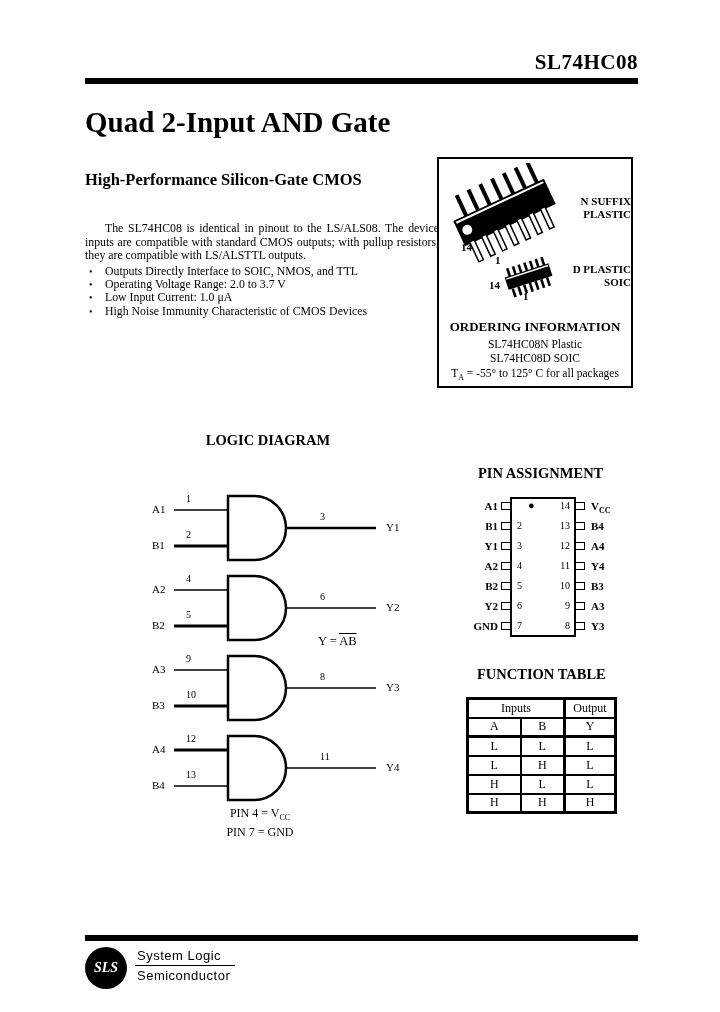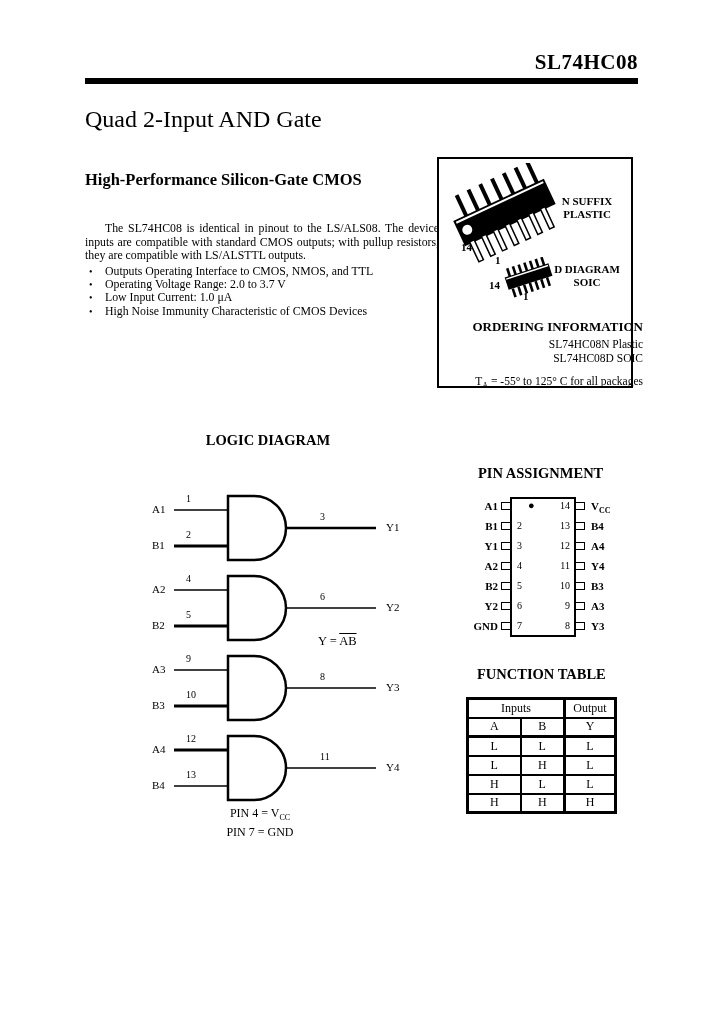--- a/index.html
+++ b/index.html
@@ -9,39 +9,39 @@
     background:#ffffff; color:#000;
     font-family:"Liberation Serif", serif;
     overflow:hidden;
   }
   .abs { position:absolute; }
 
   
   .part-number { top:50px; right:82px; font-size:21px; font-weight:bold; letter-spacing:.5px; }
   .rule { left:85px; width:553px; height:6px; background:#000; }
   .rule-top { top:78px; }
-  .doc-title { left:85px; top:106px; font-size:24px; font-weight:normal; }
+  .doc-title { left:85px; top:106px; font-size:29px; font-weight:bold; }
   .doc-subtitle { left:85px; top:170px; font-size:16.5px; font-weight:bold; }
 
   
   .intro { left:85px; top:222px; width:354px; font-size:11.8px; line-height:13.5px; }
   .intro p { text-align:justify; text-indent:20px; }
   .features { margin-top:2px; }
   .feature-row { display:flex; line-height:13.4px; }
   .feature-row::before { content:"•"; width:10px; margin-left:4px; margin-right:6px; font-size:10px; }
 
   
   .pkg-box { left:437px; top:157px; width:196px; height:231px; border:2px solid #000; }
-  .pkg-label { position:absolute; left:104px; width:88px; text-align:center; font-weight:bold;
+  .pkg-label { position:absolute; left:104px; width:88px; text-align:right; font-weight:bold;
                font-size:11px; line-height:13px; font-family:"Liberation Serif", serif; }
   .pkg-pin-num { position:absolute; font-size:11px; font-weight:bold; }
-  .ordering { position:absolute; left:12px; top:160px; width:100%; text-align:right; }
+  .ordering { position:absolute; left:0; top:160px; width:100%; text-align:center; }
   .ordering-title { font-weight:bold; font-size:13px; margin-bottom:2px; }
   .ordering-line { font-size:11.5px; line-height:14px; }
-  .temp-line { font-size:11.5px; margin-top:10px; }
+  .temp-line { font-size:11.5px; margin-top:2px; }
   sub.small { font-size:8px; }
 
   
   .logic-title { left:168px; top:432px; width:200px; text-align:center; font-size:14.5px; font-weight:bold; }
   .gate { position:absolute; left:148px; width:310px; height:78px; }
   .g-label { position:absolute; font-size:11px; }
   .g-pin { position:absolute; font-size:10px; }
   .gate svg { position:absolute; left:0; top:0; }
   .equation { left:318px; top:634px; font-size:12.5px;font-family:Liberation Serif, serif; }
   .ovl { text-decoration:overline; }
@@ -83,21 +83,21 @@
 
   <div class="abs part-number">SL74HC08</div>
   <div class="abs rule rule-top"></div>
   <div class="abs doc-title">Quad 2-Input AND Gate</div>
   <div class="abs doc-subtitle">High-Performance Silicon-Gate CMOS</div>
 
   <div class="abs intro">
     <p>The SL74HC08 is identical in pinout to the LS/ALS08. The device inputs are compatible with standard CMOS outputs; with pullup resistors, they are compatible with LS/ALSTTL outputs.</p>
     <div class="features">
       <div class="feature-row">
-          <span>Outputs Operating Interface to CMOS, NMOS, and TTL</span>
+          <span>Outputs Directly Interface to SOIC, NMOS, and TTL</span>
         </div>
       <div class="feature-row">
           <span>Operating Voltage Range: 2.0 to 3.7 V</span>
         </div>
       <div class="feature-row">
           <span>Low Input Current: 1.0 μA</span>
         </div>
       <div class="feature-row">
           <span>High Noise Immunity Characteristic of CMOS Devices</span>
         </div>
@@ -149,21 +149,21 @@
         <rect x="22" y="26" width="2.6" height="9" fill="#000"></rect>
         <rect x="28" y="26" width="2.6" height="9" fill="#000"></rect>
         <rect x="34" y="26" width="2.6" height="9" fill="#000"></rect>
         <rect x="40" y="26" width="2.6" height="9" fill="#000"></rect>
         <rect x="46" y="26" width="2.6" height="9" fill="#000"></rect>
       </g>
     </svg>
     <span class="pkg-pin-num" style="left:50px;top:120px;">14</span>
     <span class="pkg-pin-num" style="left:84px;top:131px;">1</span>
     <div class="pkg-label" style="top:104px;">
-      <div>D DIAGRAM</div>
+      <div>D PLASTIC</div>
       <div>SOIC</div>
     </div>
 
     <div class="ordering">
       <div class="ordering-title">ORDERING INFORMATION</div>
       <div class="ordering-line">SL74HC08N Plastic</div>
       <div class="ordering-line">SL74HC08D SOIC</div>
       <div class="temp-line"><span>T</span><sub class="small">A</sub><span> = -55° to 125° C for all packages</span></div>
     </div>
   </div>
@@ -319,14 +319,23 @@
       <td class="thick-l">L</td>
     </tr>
     <tr>
       <td>H</td>
       <td>H</td>
       <td class="thick-l">H</td>
     </tr>
   </tbody>
     </table>
 
+  <div class="abs footer">
+    <div class="logo-circle">
+        <span>SLS</span>
+      </div>
+    <div class="footer-text">
+      <div class="footer-line1">System Logic</div>
+      <div class="footer-line2">Semiconductor</div>
+    </div>
+  </div>
 
 </div>
 
 </body></html>

